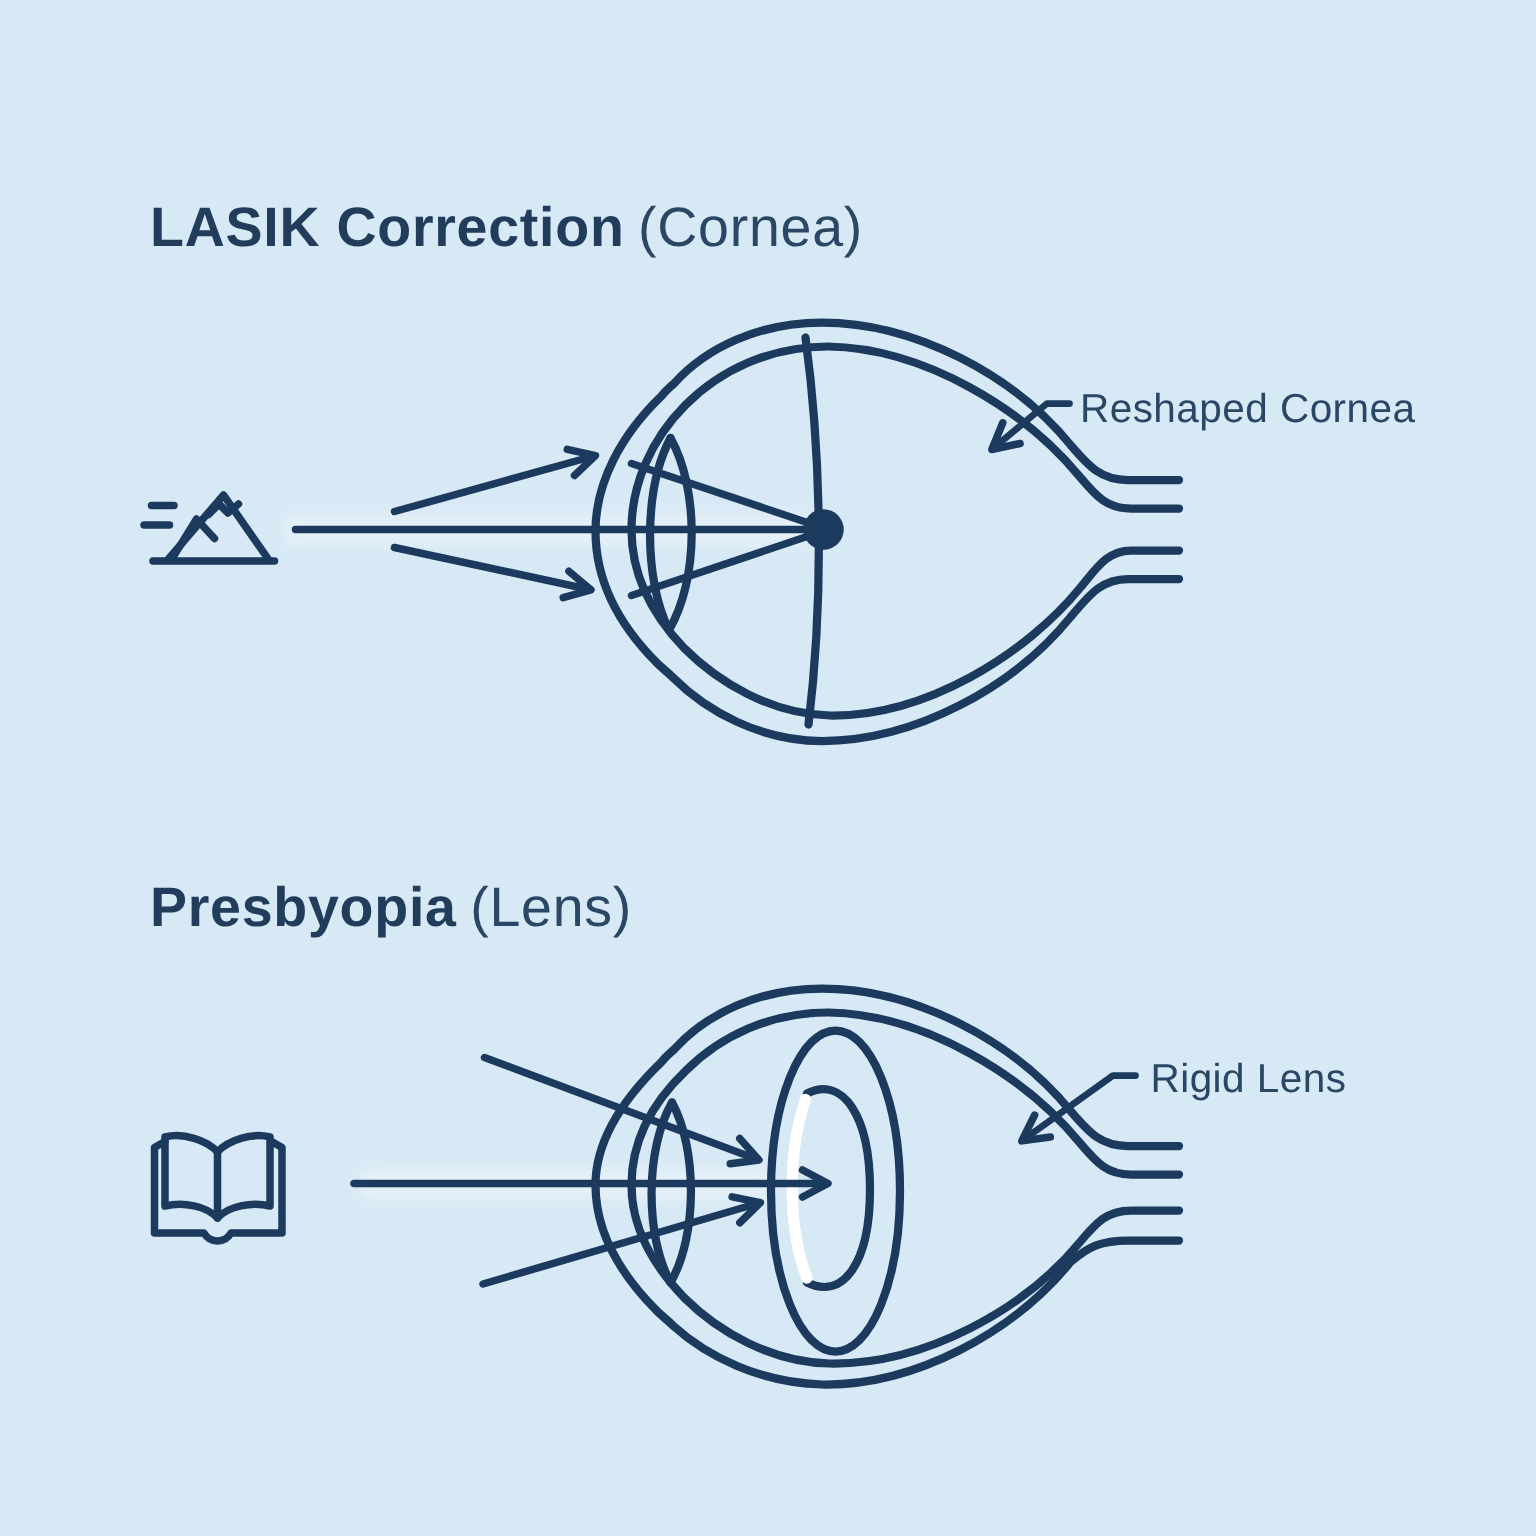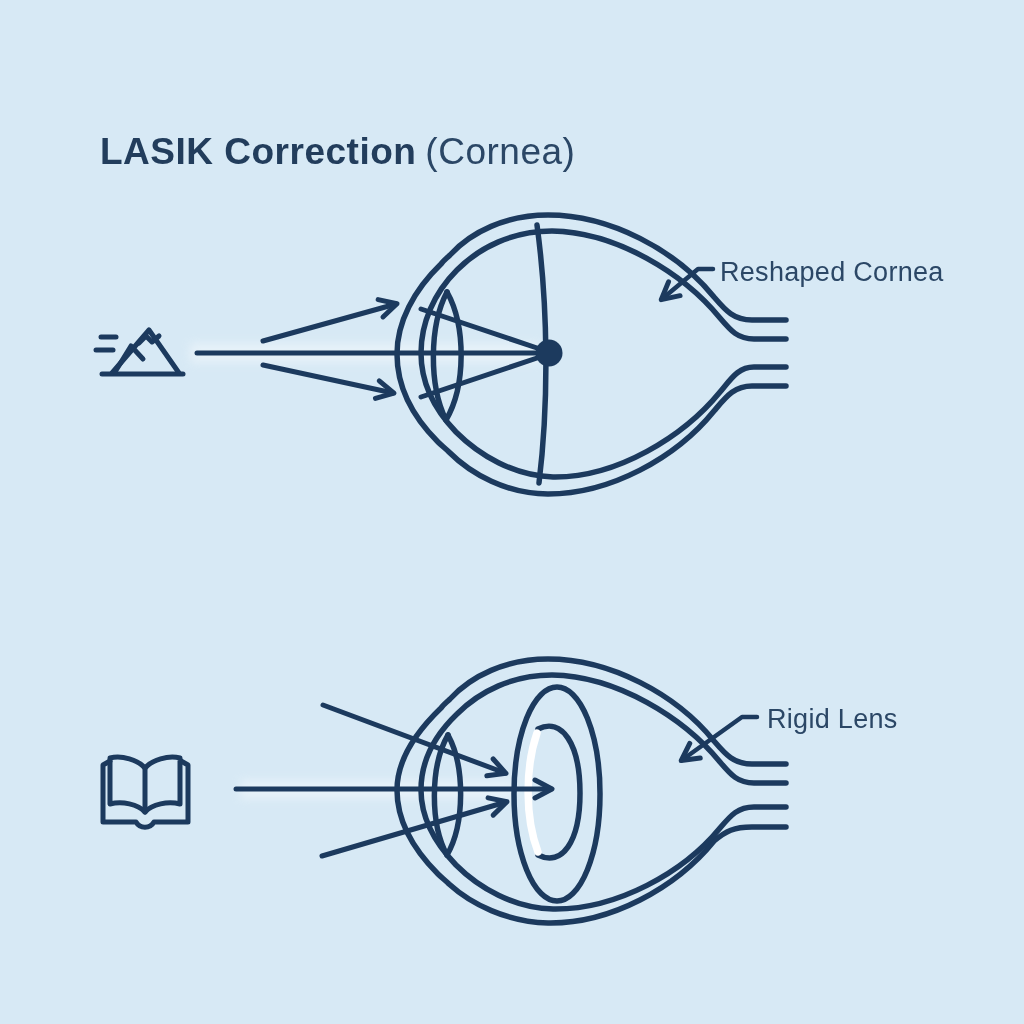--- a/index.html
+++ b/index.html
@@ -30,20 +30,23 @@
   .glow{fill:#ffffff;opacity:0.38;}
   .white-arc{stroke:#ffffff;stroke-width:7.5;fill:none;stroke-linecap:round;}
 </style>
 </head>
 <body>
 
 <div class="stage">
 
   <div class="section-title" style="top:95px">
     <span class="t-main">LASIK Correction</span><span class="t-paren">(Cornea)</span>
+  </div>
+  <div class="section-title" style="top:548px">
+    <span class="t-main">Presbyopia</span><span class="t-paren">(Lens)</span>
   </div>
 
   <svg width="1024" height="1024" viewBox="0 0 1024 1024">
     <defs>
       <marker id="ah" markerUnits="userSpaceOnUse" markerWidth="30" markerHeight="26" refX="21" refY="13" orient="auto">
         <path d="M5,4 L22,13 L5,22" fill="none" stroke="#1c3a5e" stroke-width="5" stroke-linecap="round" stroke-linejoin="round"></path>
       </marker>
       <filter id="soften" x="-50%" y="-50%" width="200%" height="200%">
         <feGaussianBlur stdDeviation="5"></feGaussianBlur>
       </filter>

